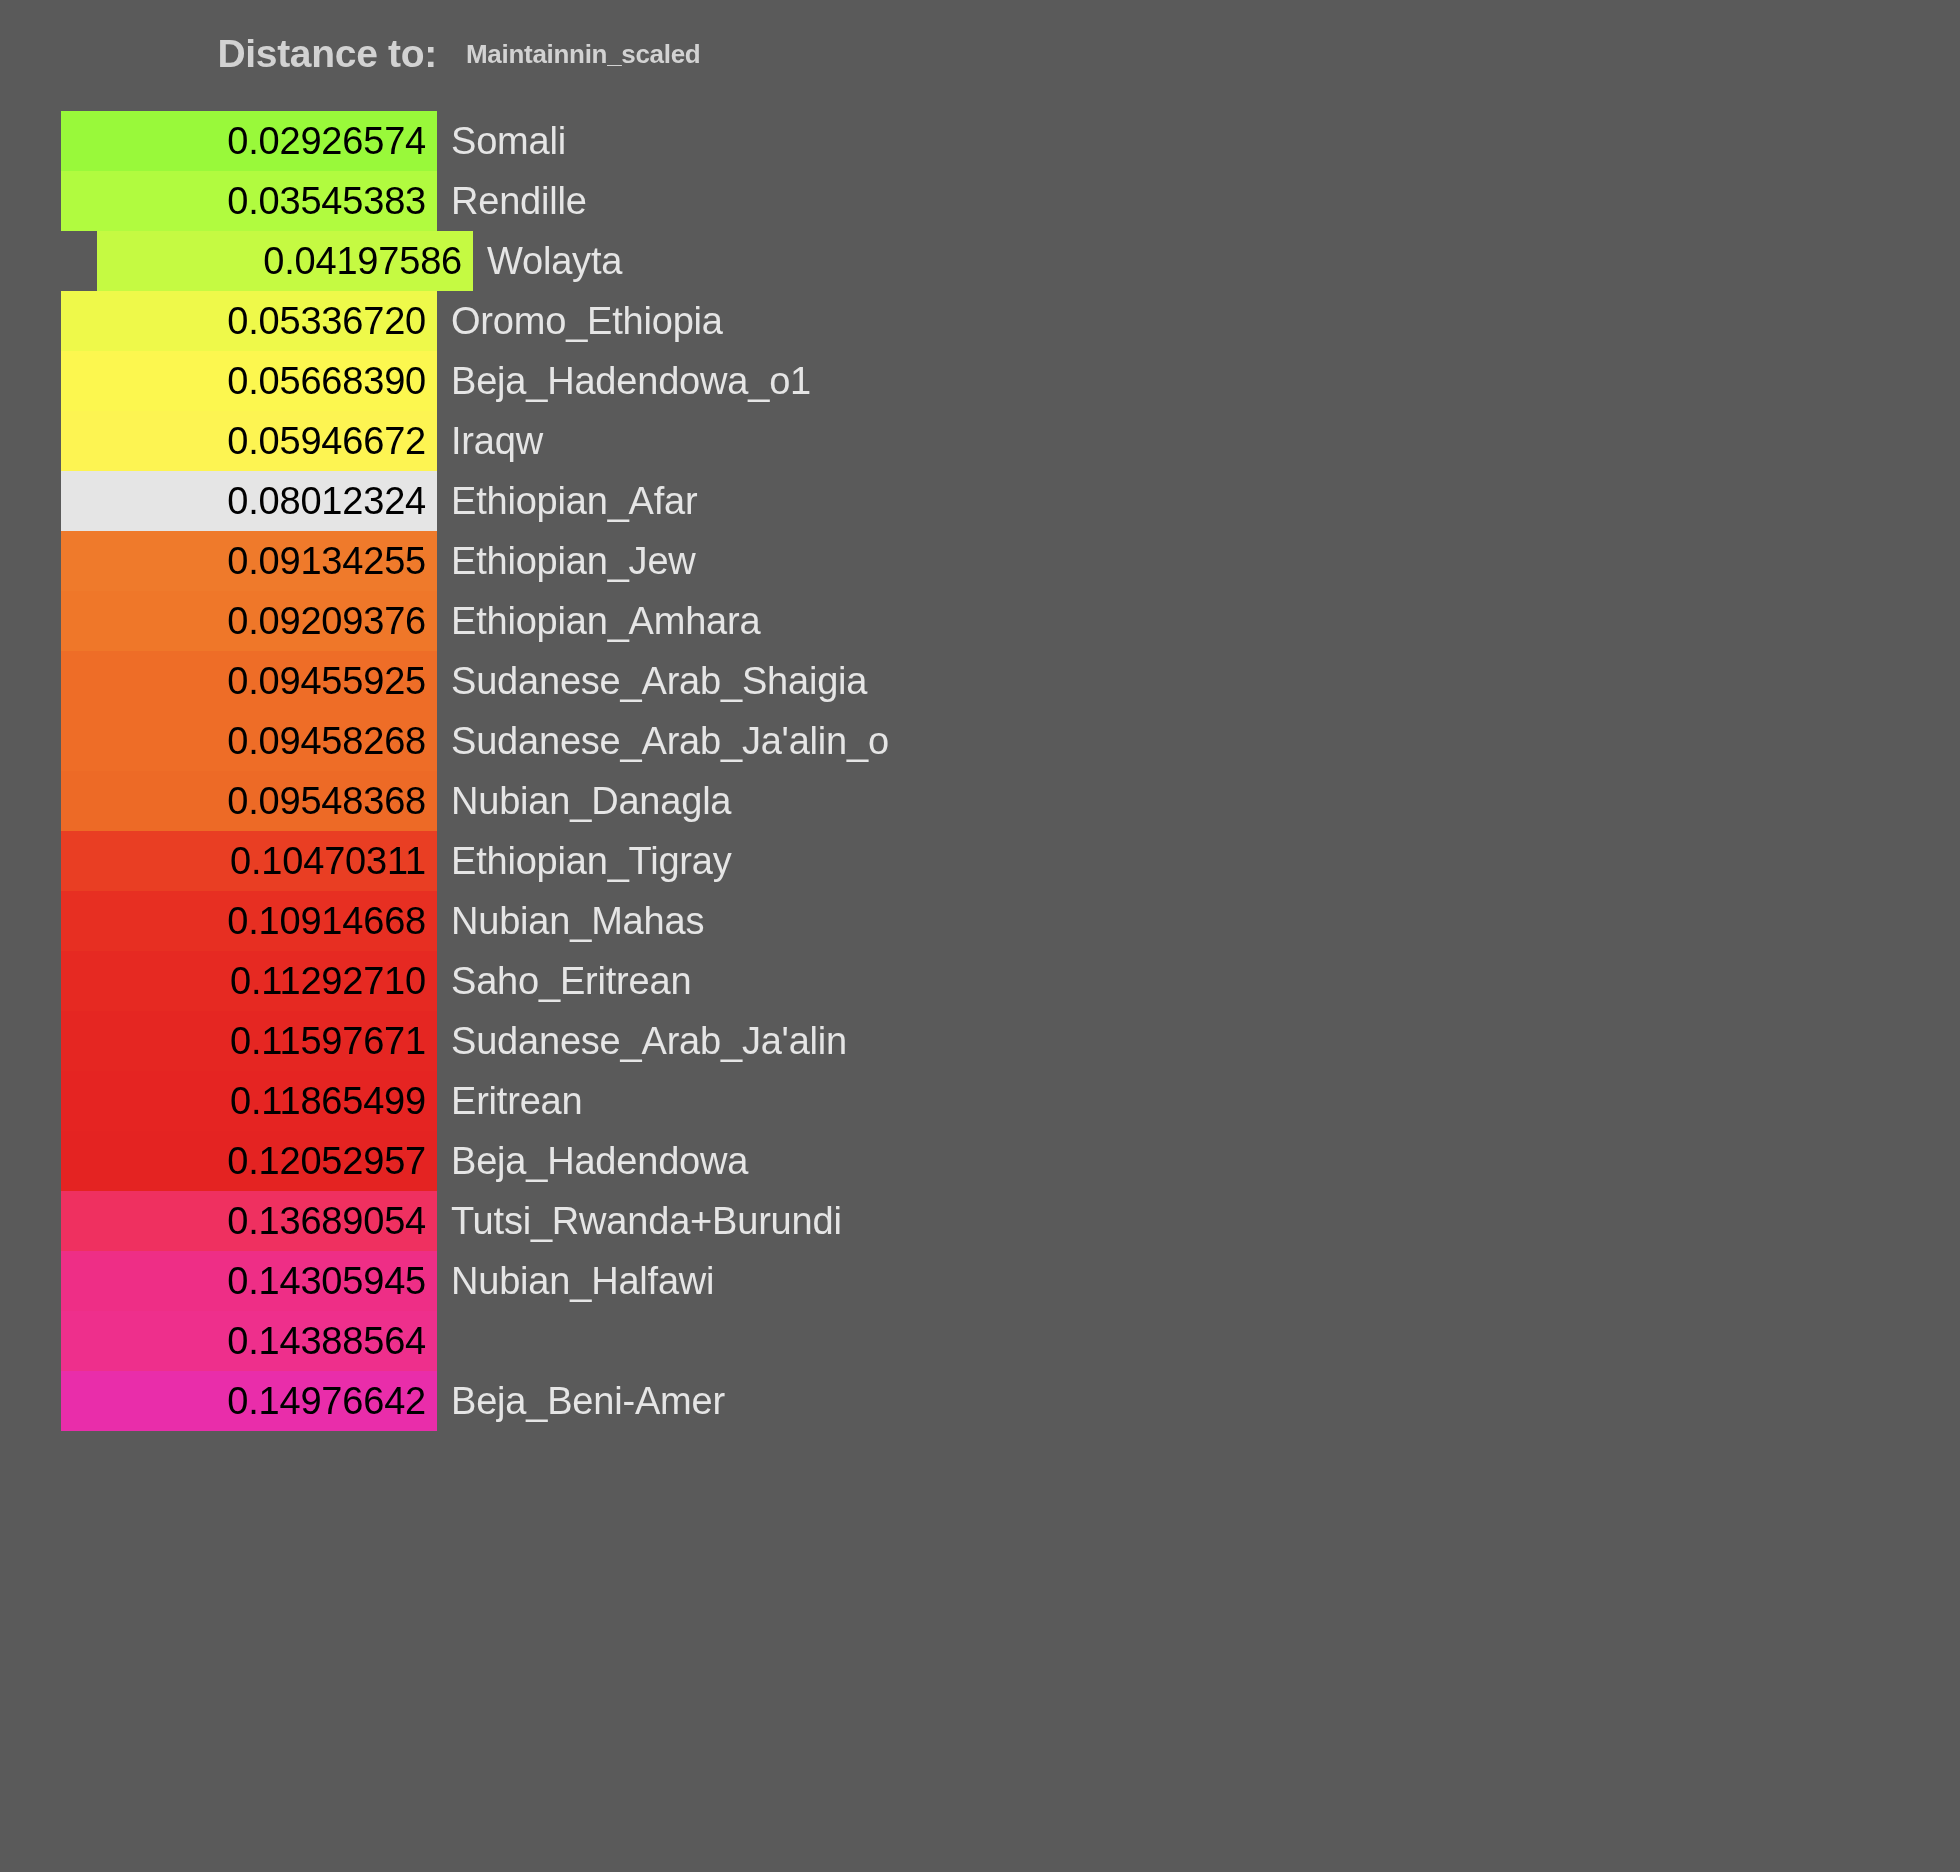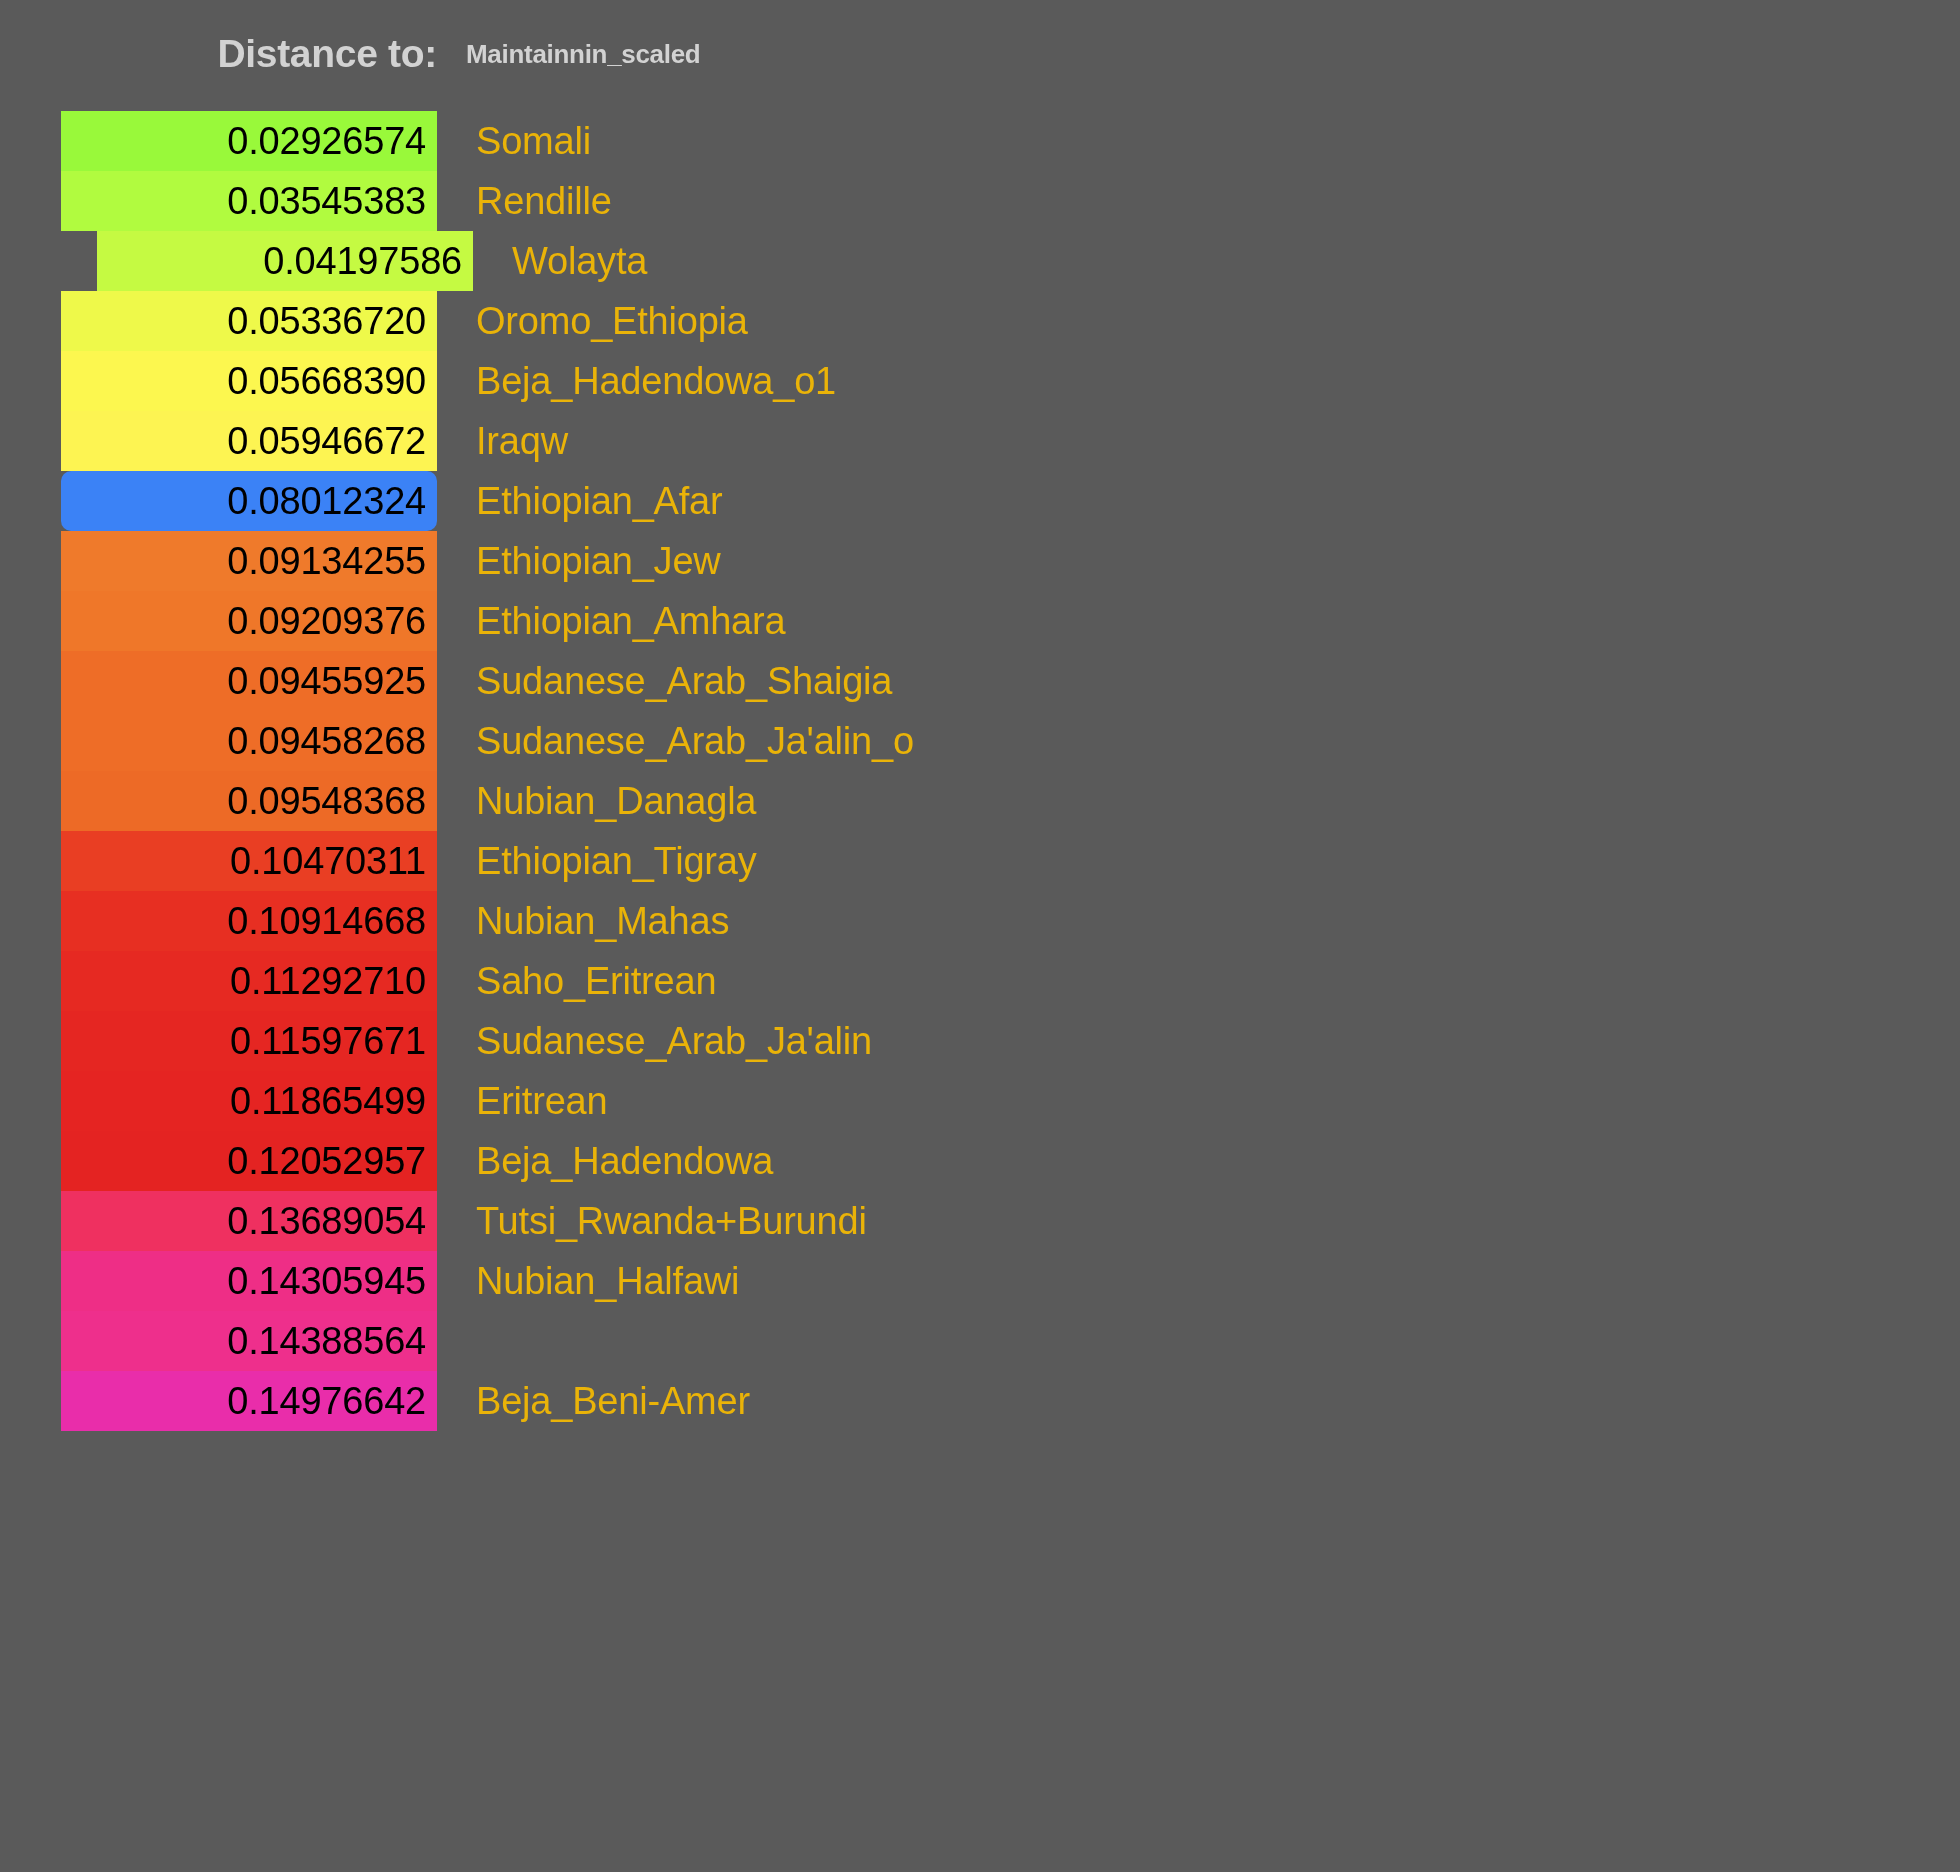--- a/index.html
+++ b/index.html
@@ -65,24 +65,24 @@
     padding-right: 11px;
     box-sizing: border-box;
     font-size: 38px;
     color: #000000;
     letter-spacing: -0.2px;
   }
   .label-cell {
     flex: 1 1 auto;
     display: flex;
     align-items: center;
-    padding-left: 39px;
+    padding-left: 14px;
     box-sizing: border-box;
     font-size: 38px;
-    color: #eab308;
+    color: #e5e5e5;
     letter-spacing: -0.2px;
     white-space: nowrap;
   }
 </style>
 </head>
 <body>
 
 <div id="root">
 
   <div class="header">
@@ -109,21 +109,21 @@
       </div>
       <div class="row">
         <div class="value-cell" style="background: rgb(252, 247, 79);">0.05668390</div>
         <div class="label-cell">Beja_Hadendowa_o1</div>
       </div>
       <div class="row">
         <div class="value-cell" style="background: rgb(253, 244, 82);">0.05946672</div>
         <div class="label-cell">Iraqw</div>
       </div>
       <div class="row">
-        <div class="value-cell" style="background: #3b82f6; border-radius: 10px;">0.08012324</div>
+        <div class="value-cell" style="background: #e5e5e5;">0.08012324</div>
         <div class="label-cell">Ethiopian_Afar</div>
       </div>
       <div class="row">
         <div class="value-cell" style="background: rgb(239, 122, 43);">0.09134255</div>
         <div class="label-cell">Ethiopian_Jew</div>
       </div>
       <div class="row">
         <div class="value-cell" style="background: rgb(239, 119, 41);">0.09209376</div>
         <div class="label-cell">Ethiopian_Amhara</div>
       </div>

